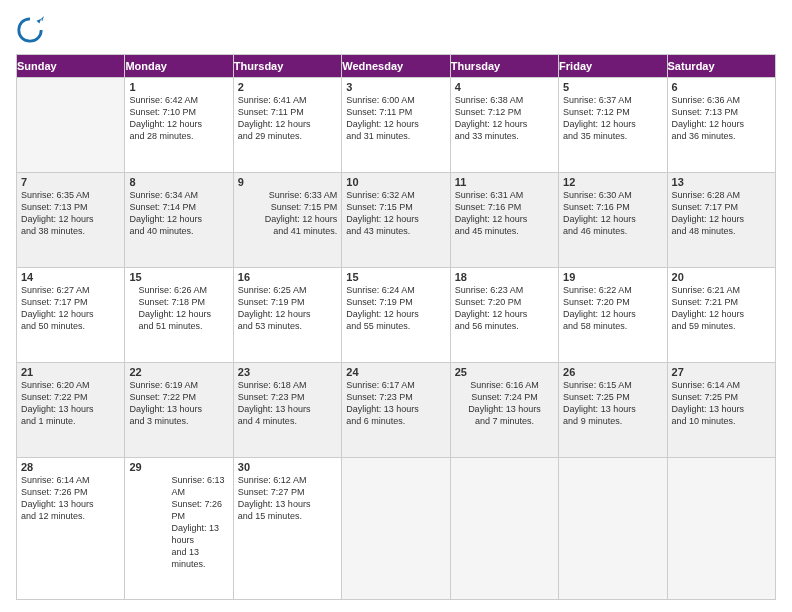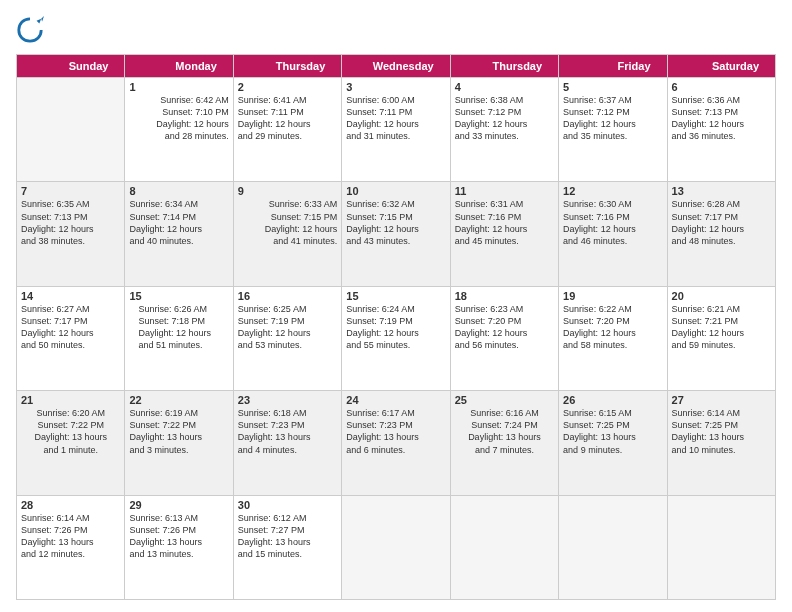--- a/index.html
+++ b/index.html
@@ -61,26 +61,26 @@
       font-size: 14px;
       color: #555;
     }
     .calendar {
       flex: 1;
       border-collapse: collapse;
       width: 100%;
       table-layout: fixed;
     }
     .calendar th {
-      background: #be185d;
+      background: #701a75;
       color: #fff;
       font-size: 11px;
       font-weight: bold;
-      padding: 5px 16px;
-      text-align: right;
+      padding: 5px 0;
+      text-align: left;
       border: 1px solid #ccc;
     }
     .calendar td {
       vertical-align: top;
       border: 1px solid #ccc;
       padding: 3px 4px;
       font-size: 9.5px;
       color: #333;
       background: #fff;
       height: 78px;
@@ -135,21 +135,21 @@
           <th>Thursday</th>
           <th>Friday</th>
           <th>Saturday</th>
         </tr>
     </thead>
     <tbody id="cal-body">
     <tr>
           <td class="empty"></td>
           <td>
             <span class="day-num">1</span>
-            <div class="day-info" style="white-space: pre-line; text-align: right;">Sunrise: 6:42 AM
+            <div class="day-info" style="white-space: pre-line;">Sunrise: 6:42 AM
 Sunset: 7:10 PM
 Daylight: 12 hours
 and 28 minutes.</div>
           </td>
           <td>
             <span class="day-num">2</span>
             <div class="day-info" style="white-space: pre-line;">Sunrise: 6:41 AM
 Sunset: 7:11 PM
 Daylight: 12 hours
 and 29 minutes.</div>
@@ -281,21 +281,21 @@
             <span class="day-num">20</span>
             <div class="day-info" style="white-space: pre-line;">Sunrise: 6:21 AM
 Sunset: 7:21 PM
 Daylight: 12 hours
 and 59 minutes.</div>
           </td>
         </tr>
         <tr class="row-shade">
           <td>
             <span class="day-num">21</span>
-            <div class="day-info" style="white-space: pre-line; text-align: center;">Sunrise: 6:20 AM
+            <div class="day-info" style="white-space: pre-line;">Sunrise: 6:20 AM
 Sunset: 7:22 PM
 Daylight: 13 hours
 and 1 minute.</div>
           </td>
           <td>
             <span class="day-num">22</span>
             <div class="day-info" style="white-space: pre-line;">Sunrise: 6:19 AM
 Sunset: 7:22 PM
 Daylight: 13 hours
 and 3 minutes.</div>
@@ -339,21 +339,21 @@
         <tr>
           <td>
             <span class="day-num">28</span>
             <div class="day-info" style="white-space: pre-line;">Sunrise: 6:14 AM
 Sunset: 7:26 PM
 Daylight: 13 hours
 and 12 minutes.</div>
           </td>
           <td>
             <span class="day-num">29</span>
-            <div class="day-info" style="white-space: pre-line;">Sunrise: 6:13 AM
+            <div class="day-info" style="white-space: pre-line; margin-left: 42px;">Sunrise: 6:13 AM
 Sunset: 7:26 PM
 Daylight: 13 hours
 and 13 minutes.</div>
           </td>
           <td>
             <span class="day-num">30</span>
             <div class="day-info" style="white-space: pre-line;">Sunrise: 6:12 AM
 Sunset: 7:27 PM
 Daylight: 13 hours
 and 15 minutes.</div>

